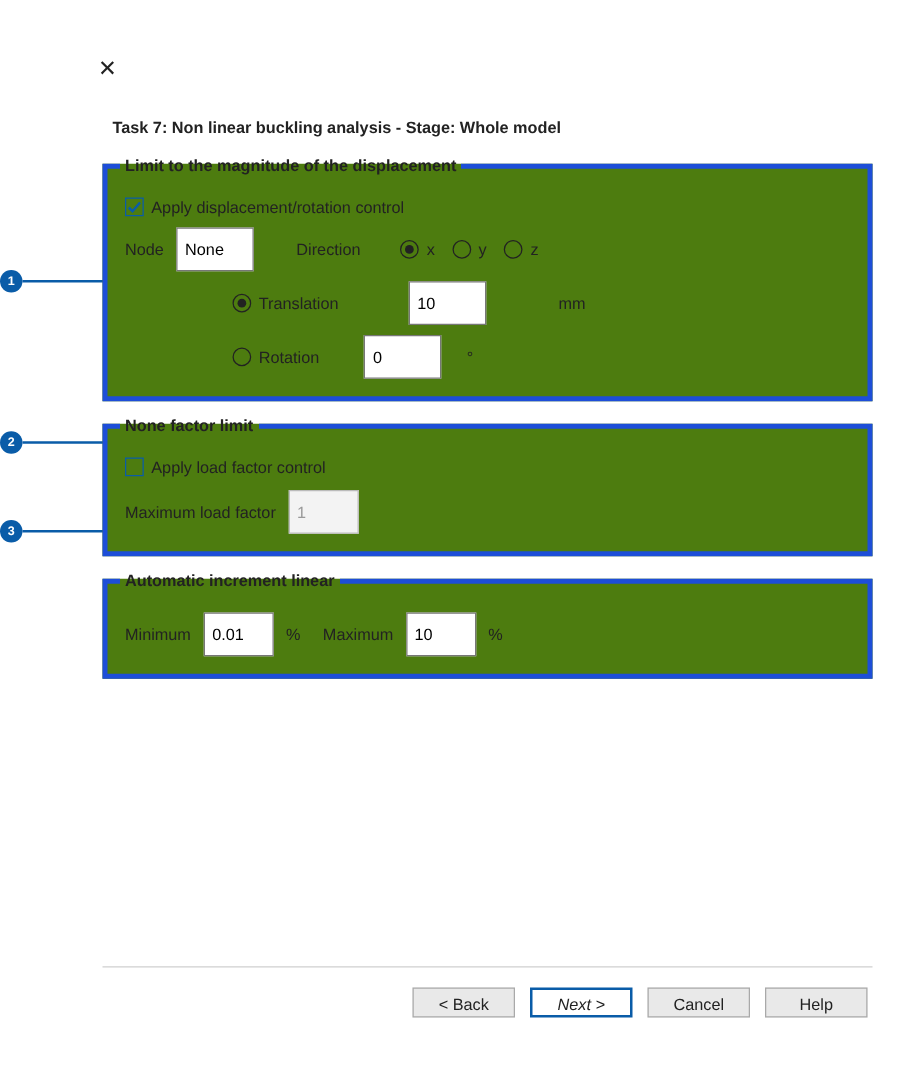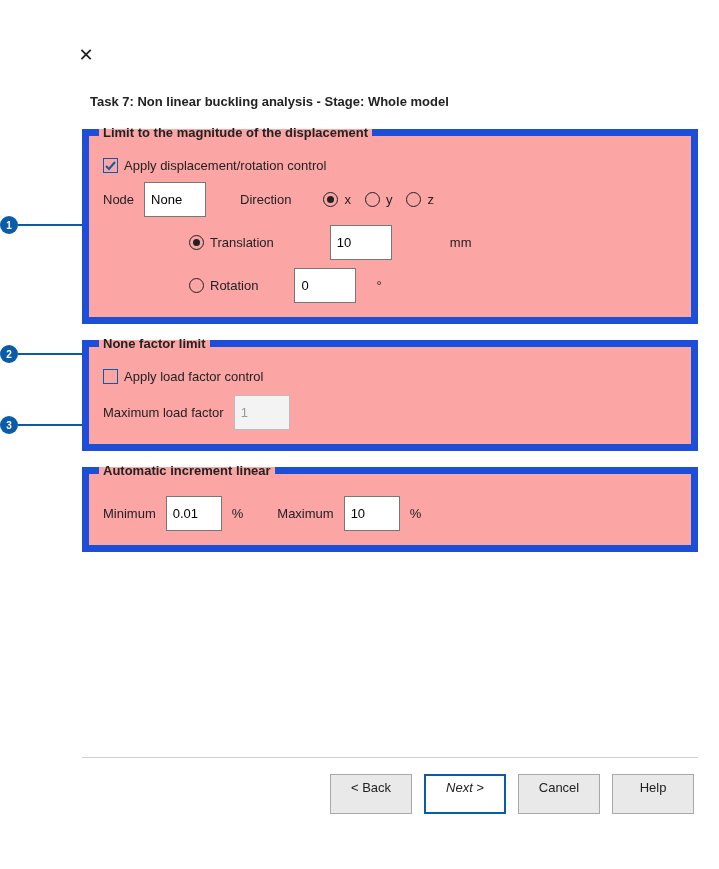--- a/index.html
+++ b/index.html
@@ -3,39 +3,39 @@
   <meta charset="utf-8">
   <style>
     * { box-sizing: border-box; margin: 0; padding: 0; }
     body { font-family: "Segoe UI", Tahoma, Arial, sans-serif; font-size: 13px; color: #222; background: #fff; width: 719px; height: 869px; }
     .outer { padding: 40px 40px 40px 10px; position: relative; height: 100%; }
     .dialog { width: 640px; height: 790px; margin-left: 60px; position: relative; display: flex; flex-direction: column; }
     .titlebar { display: flex; justify-content: space-between; align-items: center; font-size: 14px; font-weight: 600; padding: 4px 4px 16px 4px; }
     .close-x { font-size: 18px; font-weight: 400; cursor: default; width: 24px; text-align: center; }
     .content { padding: 8px 12px; flex: 1; display: flex; flex-direction: column; }
     .subtitle { font-weight: 700; margin: 4px 0 16px 8px; font-size: 13px; }
-    fieldset.group { border: 7px solid #1d4ed8; background: #fca5a5; margin-bottom: 12px; padding: 10px 14px 14px 14px; position: relative; }
+    fieldset.group { border: 4px solid #1d4ed8; background: #4d7c0f; margin-bottom: 12px; padding: 10px 14px 14px 14px; position: relative; }
     fieldset.group > legend { font-weight: 700; font-size: 13px; padding: 0 4px; margin-left: -4px; }
     .row { display: flex; align-items: center; gap: 10px; margin-top: 8px; }
     .checkbox { display: inline-flex; align-items: center; gap: 6px; }
     .chk-box { width: 15px; height: 15px; border: 1.5px solid #0a5ca8; display: inline-flex; align-items: center; justify-content: center; }
     .chk-box.filled svg { display: block; }
     .chk-box svg { display: none; }
     .radio { display: inline-flex; align-items: center; gap: 6px; }
     .rd-outer { width: 15px; height: 15px; border: 1.5px solid #222; border-radius: 50%; display: inline-flex; align-items: center; justify-content: center; }
     .rd-inner { width: 7px; height: 7px; background: #222; border-radius: 50%; display: none; }
     .rd-outer.selected .rd-inner { display: block; }
     .text-input { border: 1.5px solid #777; height: 35px; padding: 0 6px; font-size: 13px; background: #fff; }
     .text-input.disabled { background: #f3f3f3; color: #999; border-color: #bbb; }
     .label { font-size: 13px; }
     .indent-1 { }
     .spacer-flex { flex: 1; }
     .divider { border-top: 1px solid #cfcfcf; margin: 0 0 12px 0; }
     .buttons { display: flex; gap: 12px; justify-content: flex-end; padding: 4px 4px 8px 4px; }
-    .btn { min-width: 82px; height: 40px; border: 1px solid #a9a9a9; background: #e9e9e9; font-size: 13px; text-align: center; line-height: 26px; }
+    .btn { min-width: 82px; height: 24px; border: 1px solid #a9a9a9; background: #e9e9e9; font-size: 13px; text-align: center; line-height: 26px; }
     .btn.primary { border: 2px solid #0a5ca8; background: #fff; line-height: 24px; font-style: italic; }
     .callout { position: absolute; left: 0; display: flex; align-items: center; }
     .callout-dot { width: 18px; height: 18px; background: #0a5ca8; color: #fff; border-radius: 50%; font-size: 10px; display: flex; align-items: center; justify-content: center; font-weight: 700; }
     .callout-line { height: 1.5px; background: #0a5ca8; }
     .node-input { width: 62px; }
     .dir-group { display: inline-flex; gap: 14px; margin-left: 22px; align-items: center; }
   </style>
 </head>
 <body>
 
@@ -129,21 +129,21 @@
           <input class="text-input disabled" style="width: 56px;" disabled="" value="1">
         </div>
       </fieldset>
 
       <fieldset class="group">
         <legend>Automatic increment linear</legend>
         <div class="row">
           <span class="label">Minimum</span>
           <input class="text-input" style="width: 56px;" value="0.01">
           <span class="label">%</span>
-          <span class="label" style="margin-left:24px;">Maximum</span>
+          <span class="label" style="margin-left:8px;">Maximum</span>
           <input class="text-input" style="width: 56px;" value="10">
           <span class="label">%</span>
         </div>
       </fieldset>
 
       <div class="spacer-flex"></div>
       <div class="divider"></div>
       <div class="buttons">
         <div class="btn">&lt; Back</div>
         <div class="btn primary">Next &gt;</div>

